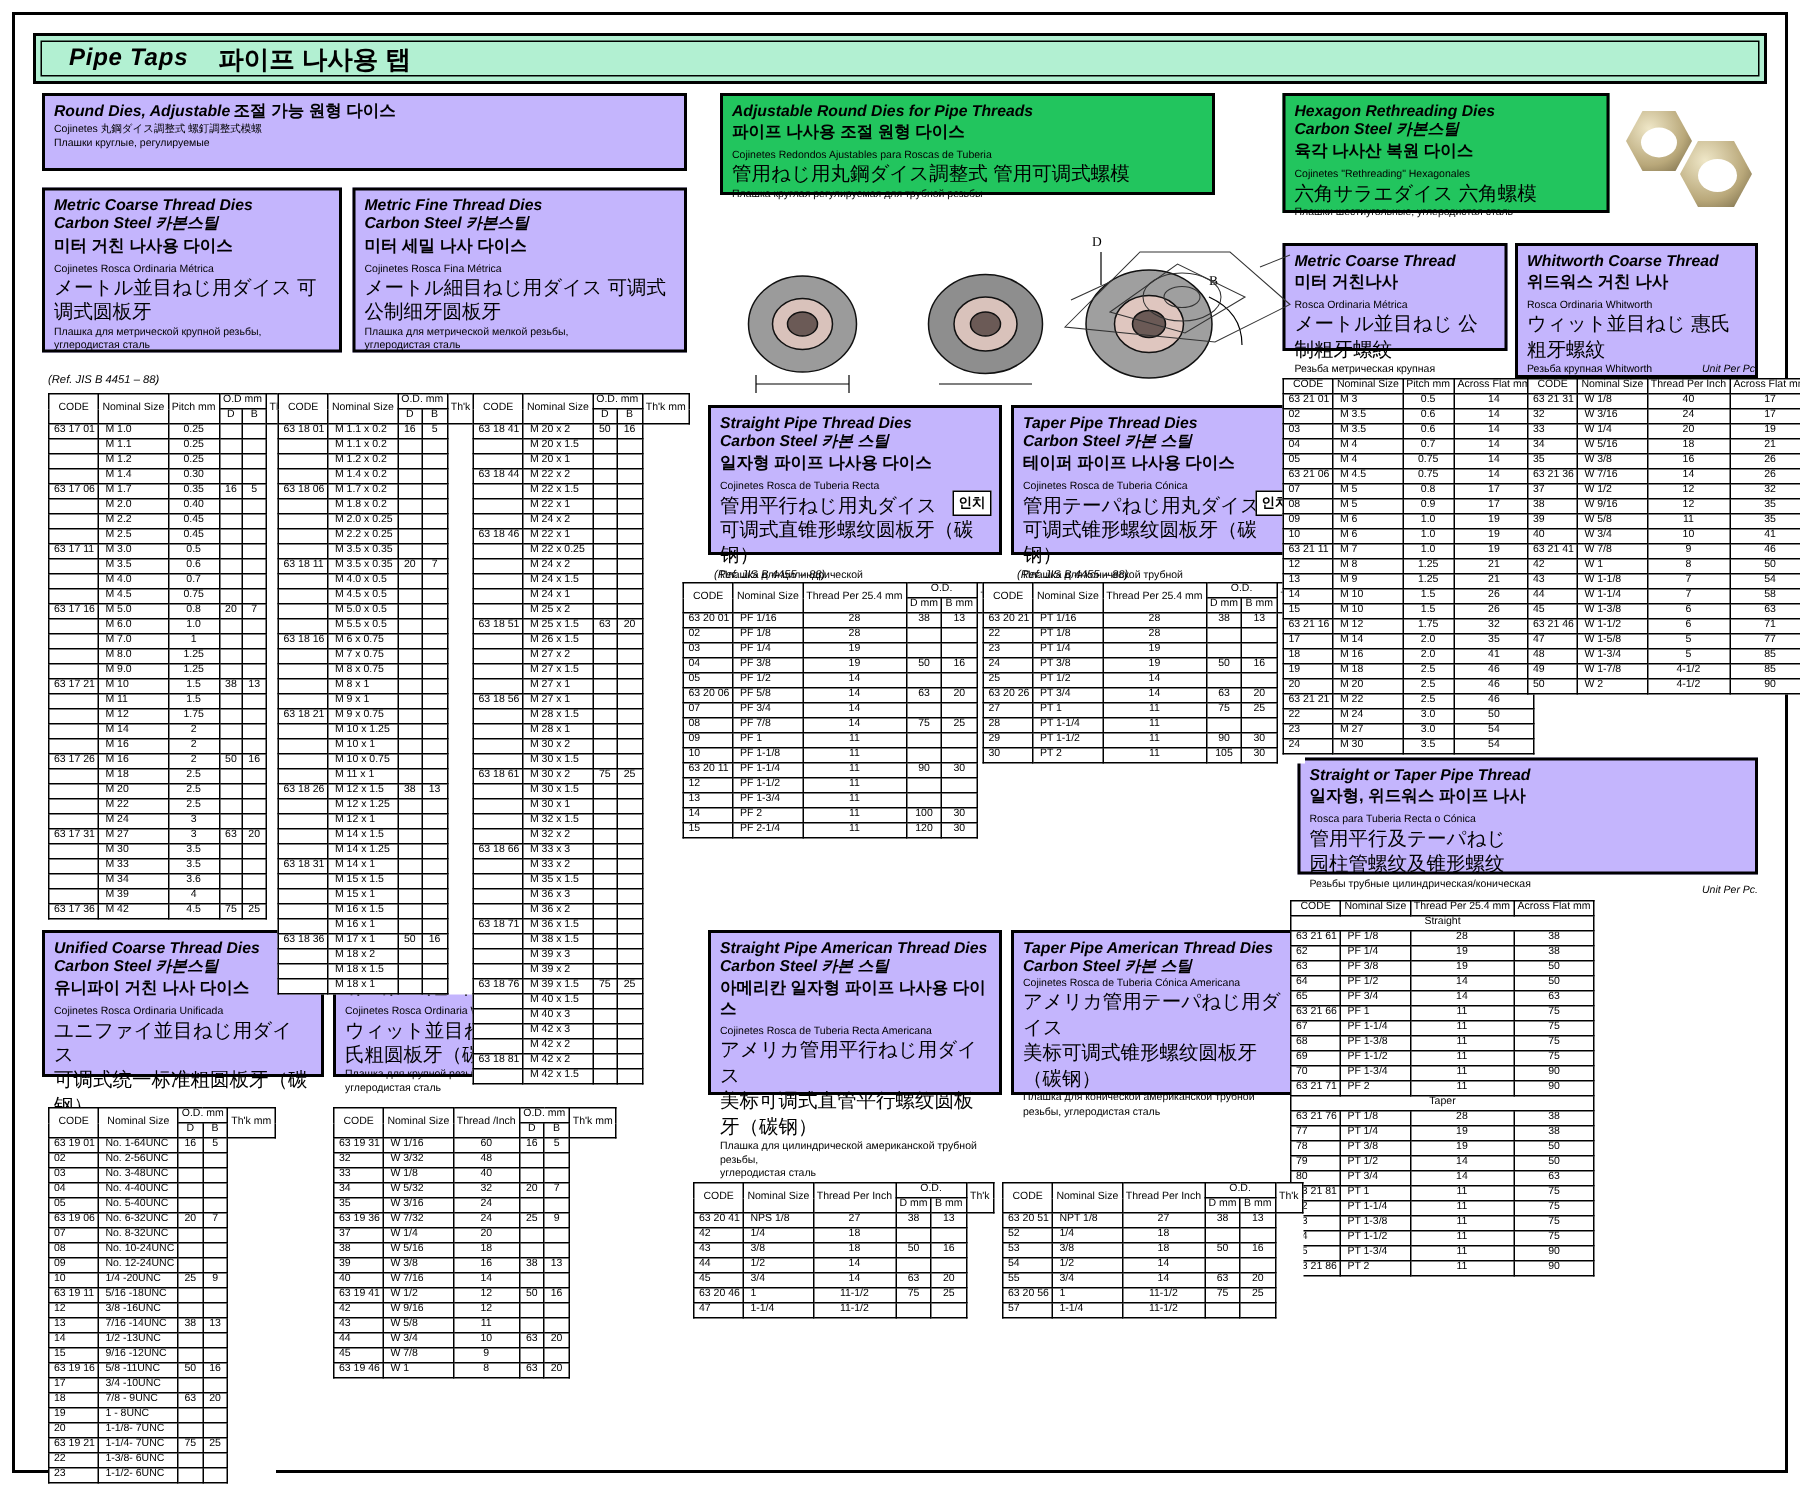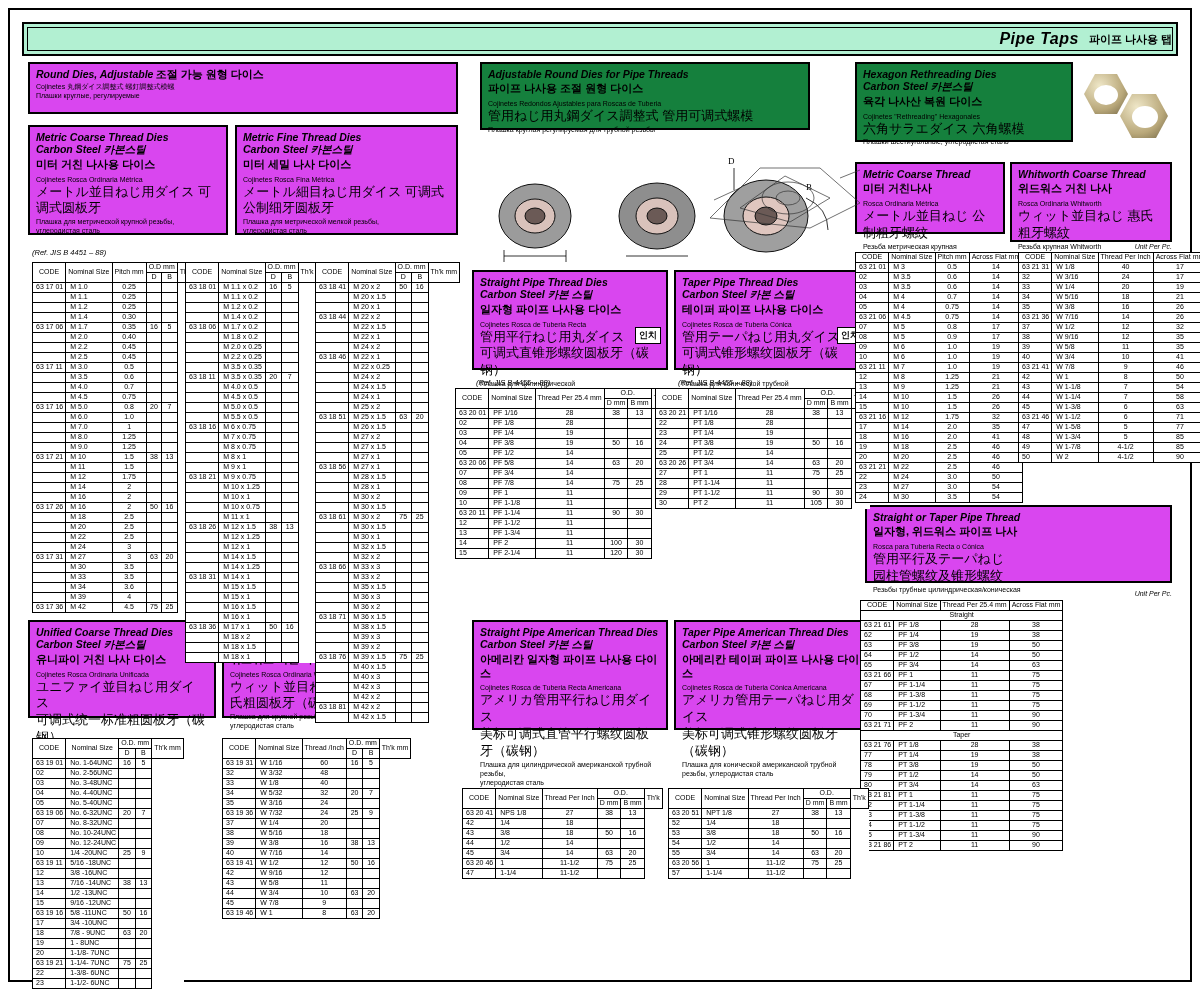--- a/index.html
+++ b/index.html
@@ -26,30 +26,29 @@
     position: absolute;
     left: 22px; top: 22px; width: 1156px; height: 34px;
     background: #b2f0d2;
     border: 2px solid #000;
     display: flex; align-items: center;
   }
   .hdr .inner {
     position: absolute; left: 3px; top: 3px; right: 3px; bottom: 3px;
     border: 1px solid #000;
     display: flex; align-items: center; padding-left: 18px;
-    gap: 10px;
-    justify-content: flex-end;
+    gap: 20px;
   }
   .hdr .t1 { font-size: 16px; font-style: italic; font-weight: bold; letter-spacing: .5px;}
-  .hdr .t2 { font-size: 11px; font-weight: bold; }
+  .hdr .t2 { font-size: 17px; font-weight: bold; }
 
   
   .box { position: absolute; border: 2px solid #000; padding: 4px 6px; }
-  .box.cyan { background: #d946ef; }
-  .box.peach { background: #15803d; }
+  .box.cyan { background: #c4b5fd; }
+  .box.peach { background: #22c55e; }
   .box .ti { font-size: 10.5px; font-weight: bold; font-style: italic; line-height: 1.18; }
   .box .tk { font-size: 11px; font-weight: bold; line-height: 1.25; }
   .box .sub { font-size: 7px; line-height: 1.3; }
   .box .subj { font-size: 13px; line-height: 1.3; }
 
   
   table.grid { border-collapse: collapse; font-size: 7px; background: #fff; }
   table.grid td, table.grid th {
     border: 1px solid #000; padding: 0 2px; text-align: center;
     font-weight: normal; white-space: nowrap; line-height: 1.15; height: 10px;
@@ -119,21 +118,21 @@
 </div>
 
 <div class="box cyan" style="left:855px; top:162px; width:150px; height:72px;">
   <div class="ti">Metric Coarse Thread</div>
   <div class="tk" style="margin:2px 0 3px">미터 거친나사</div>
   <div class="sub">Rosca Ordinaria Métrica</div>
   <div class="subj">メートル並目ねじ    公制粗牙螺紋</div>
   <div class="sub">Резьба метрическая крупная</div>
 </div>
 
-<div class="box cyan" style="left:1010px; top:162px; width:162px; height:80px;">
+<div class="box cyan" style="left:1010px; top:162px; width:162px; height:90px;">
   <div class="ti">Whitworth Coarse Thread</div>
   <div class="tk" style="margin:2px 0 3px">위드워스 거친 나사</div>
   <div class="sub">Rosca Ordinaria Whitworth</div>
   <div class="subj">ウィット並目ねじ         惠氏粗牙螺紋</div>
   <div class="sub">Резьба крупная Whitworth</div>
 </div>
 
 <div class="box cyan" style="left:472px; top:270px; width:196px; height:100px;">
   <div class="ti">Straight Pipe Thread Dies</div>
   <div class="ti">Carbon Steel  카본 스틸</div>
@@ -196,21 +195,20 @@
   <div class="sub">Cojinetes Rosca de Tuberia Recta Americana</div>
   <div class="subj">アメリカ管用平行ねじ用ダイス</div>
   <div class="subj">美标可调式直管平行螺纹圆板牙（碳钢）</div>
   <div class="sub">Плашка для цилиндрической американской трубной резьбы,</div>
   <div class="sub">углеродистая сталь</div>
 </div>
 
 <div class="box cyan" style="left:674px; top:620px; width:196px; height:110px;">
   <div class="ti">Taper Pipe American Thread Dies</div>
   <div class="ti">Carbon Steel  카본 스틸</div>
-  <div class="tk" style="margin:2px 0 3px">아메리칸 테이퍼 파이프 나사용 다이스</div>
   <div class="sub">Cojinetes Rosca de Tuberia Cónica Americana</div>
   <div class="subj">アメリカ管用テーパねじ用ダイス</div>
   <div class="subj">美标可调式锥形螺纹圆板牙（碳钢）</div>
   <div class="sub">Плашка для конической американской трубной</div>
   <div class="sub">резьбы, углеродистая сталь</div>
 </div>
 
 <div class="abs" style="left:1080px; top:68px; width:96px; height:76px;">
   <div class="abs hex" style="left:4px; top:6px; width:44px; height:40px; clip-path: polygon(25% 0,75% 0,100% 50%,75% 100%,25% 100%,0 50%);"></div>
   <div class="abs" style="left:14px; top:17px; width:24px; height:20px; border-radius:50%; background:#fff;"></div>

